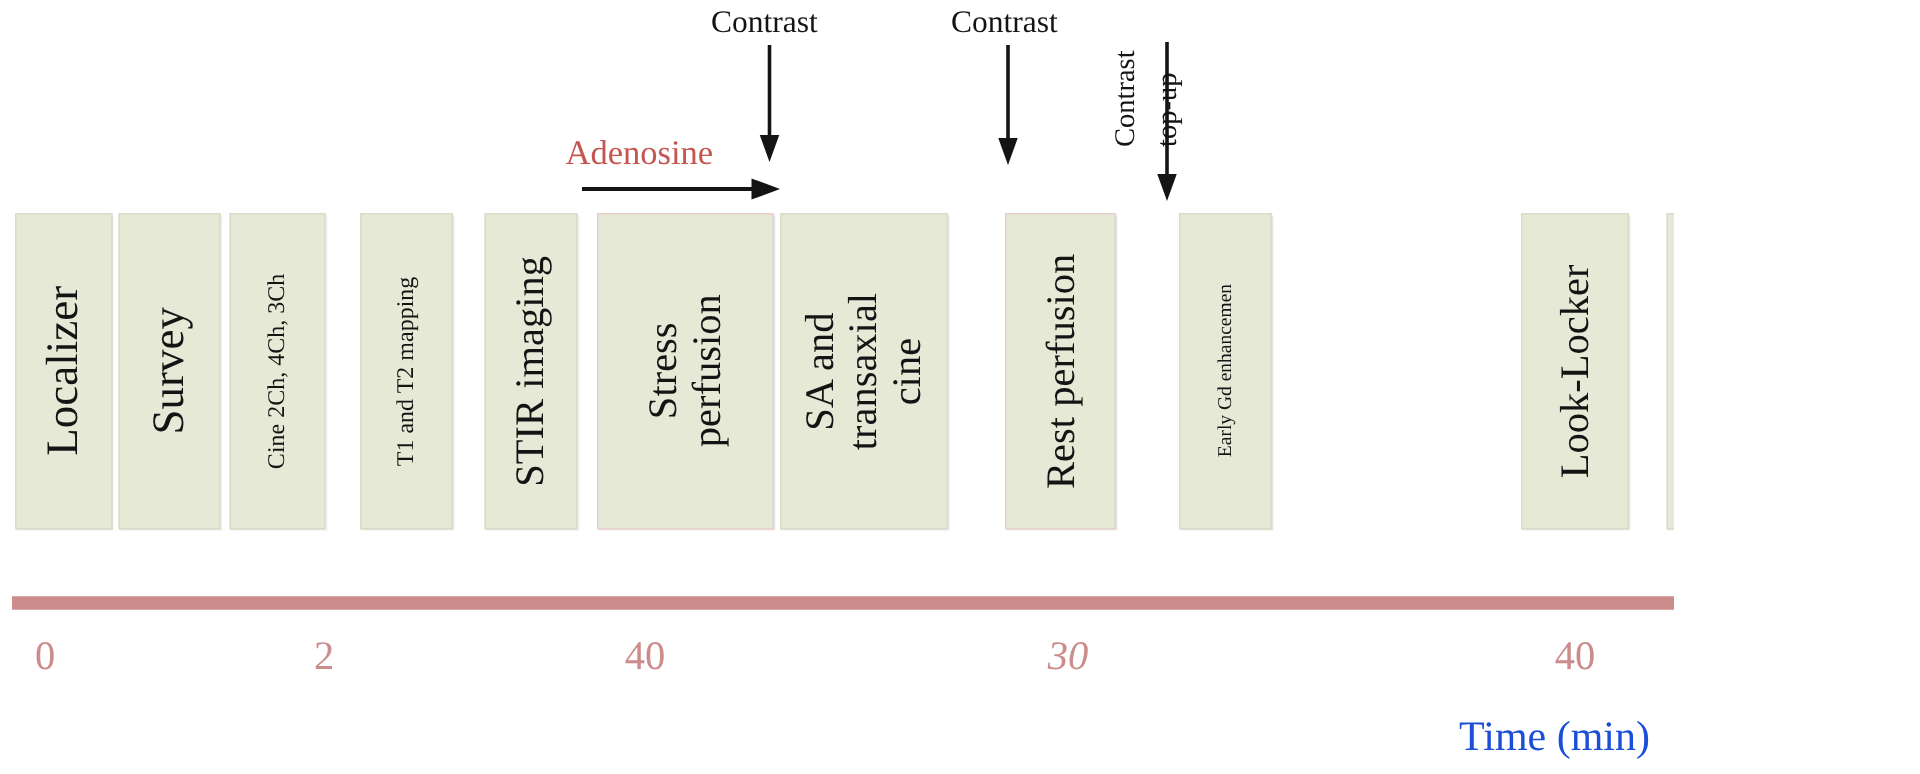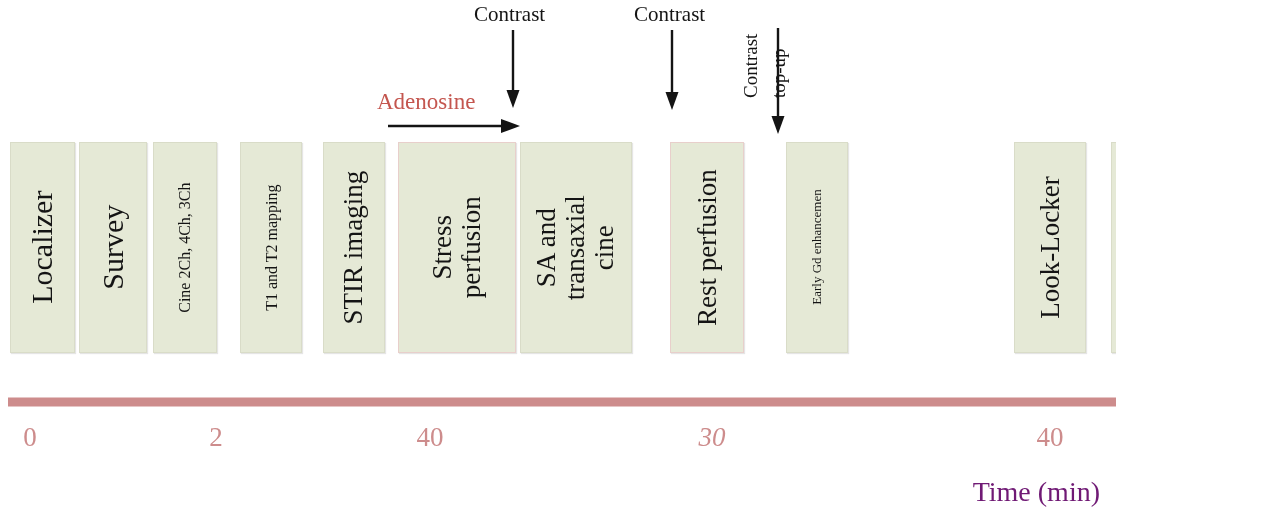--- a/index.html
+++ b/index.html
@@ -78,21 +78,21 @@
     position: absolute;
     color: #cd8c8c;
     font-size: 27px;
     text-align: center;
     font-family: "Liberation Serif", "DejaVu Serif", serif;
   }
   #axis-title {
     position: absolute;
     right: 16px;
     top: 476px;
-    color: #701a75;
+    color: #1d4ed8;
     font-size: 28px;
     white-space: nowrap;
     font-family: "Liberation Serif", "DejaVu Serif", serif;
     margin-left: 47px;
   }
 </style>
 </head>
 <body>
 
 <div id="canvas">

